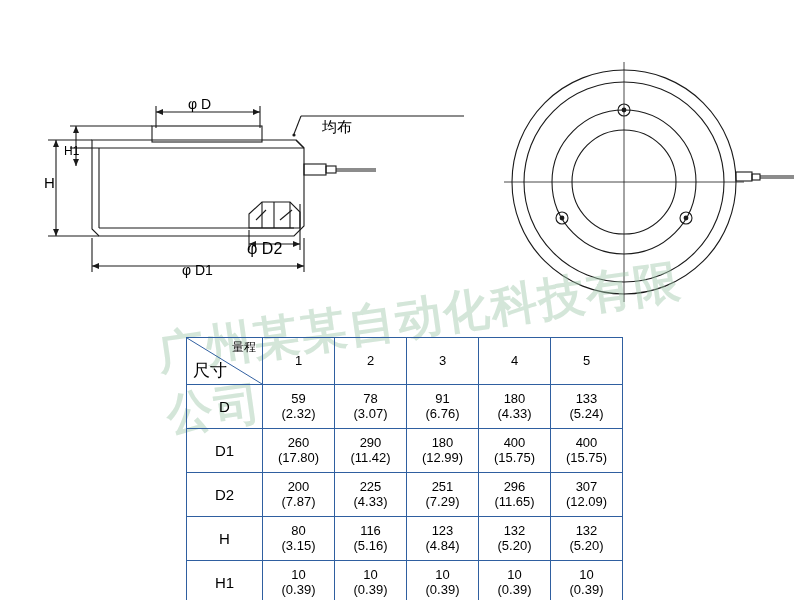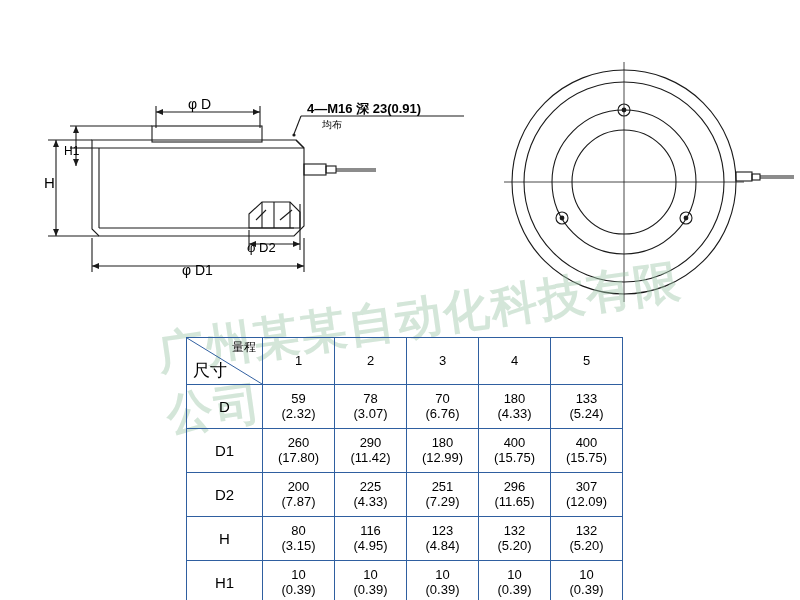--- a/index.html
+++ b/index.html
@@ -213,29 +213,28 @@
         </g>
       </g>
 
     </g>
   </svg>
 
   <div class="lbl" style="left:184px; top:52px; font-size:14px;">φ D</div>
 
   <div class="lbl" style="left:178px; top:218px; font-size:14px;">φ D1</div>
 
-  <div class="lbl" style="left:243px; top:196px; font-size:13px;">φ D2</div>
+  <div class="lbl" style="left:243px; top:196px; font-size:16px;">φ D2</div>
 
   <div class="lbl" style="left:40px; top:130px; font-size:15px;">H</div>
 
   <div class="lbl" style="left:60px; top:100px; font-size:12px;">H1</div>
 
-  <div class="lbl" style="left:303px; top:56px; font-size:13px; font-weight:bold;">4—M16 深 23(0.91)</div>
-
-  <div class="lbl" style="left:318px; top:74px; font-size:10px;">均布</div>
+
+  <div class="lbl" style="left:318px; top:74px; font-size:15px;">均布</div>
 
   <div class="watermark">广州某某自动化科技有限公司</div>
 
   <div class="spec-table-wrap">
     <table class="spec">
       <colgroup>
         <col style="width:76px">
         <col style="width:72px">
         <col style="width:72px">
         <col style="width:72px">
@@ -264,21 +263,21 @@
           <td class="dim-label">D</td>
           <td>
             <span class="cell-main">59</span>
             <span class="cell-sub">(2.32)</span>
           </td>
           <td>
             <span class="cell-main">78</span>
             <span class="cell-sub">(3.07)</span>
           </td>
           <td>
-            <span class="cell-main">70</span>
+            <span class="cell-main">91</span>
             <span class="cell-sub">(6.76)</span>
           </td>
           <td>
             <span class="cell-main">180</span>
             <span class="cell-sub">(4.33)</span>
           </td>
           <td>
             <span class="cell-main">133</span>
             <span class="cell-sub">(5.24)</span>
           </td>
@@ -333,21 +332,21 @@
         </tr>
 
         <tr>
           <td class="dim-label">H</td>
           <td>
             <span class="cell-main">80</span>
             <span class="cell-sub">(3.15)</span>
           </td>
           <td>
             <span class="cell-main">116</span>
-            <span class="cell-sub">(4.95)</span>
+            <span class="cell-sub">(5.16)</span>
           </td>
           <td>
             <span class="cell-main">123</span>
             <span class="cell-sub">(4.84)</span>
           </td>
           <td>
             <span class="cell-main">132</span>
             <span class="cell-sub">(5.20)</span>
           </td>
           <td>

